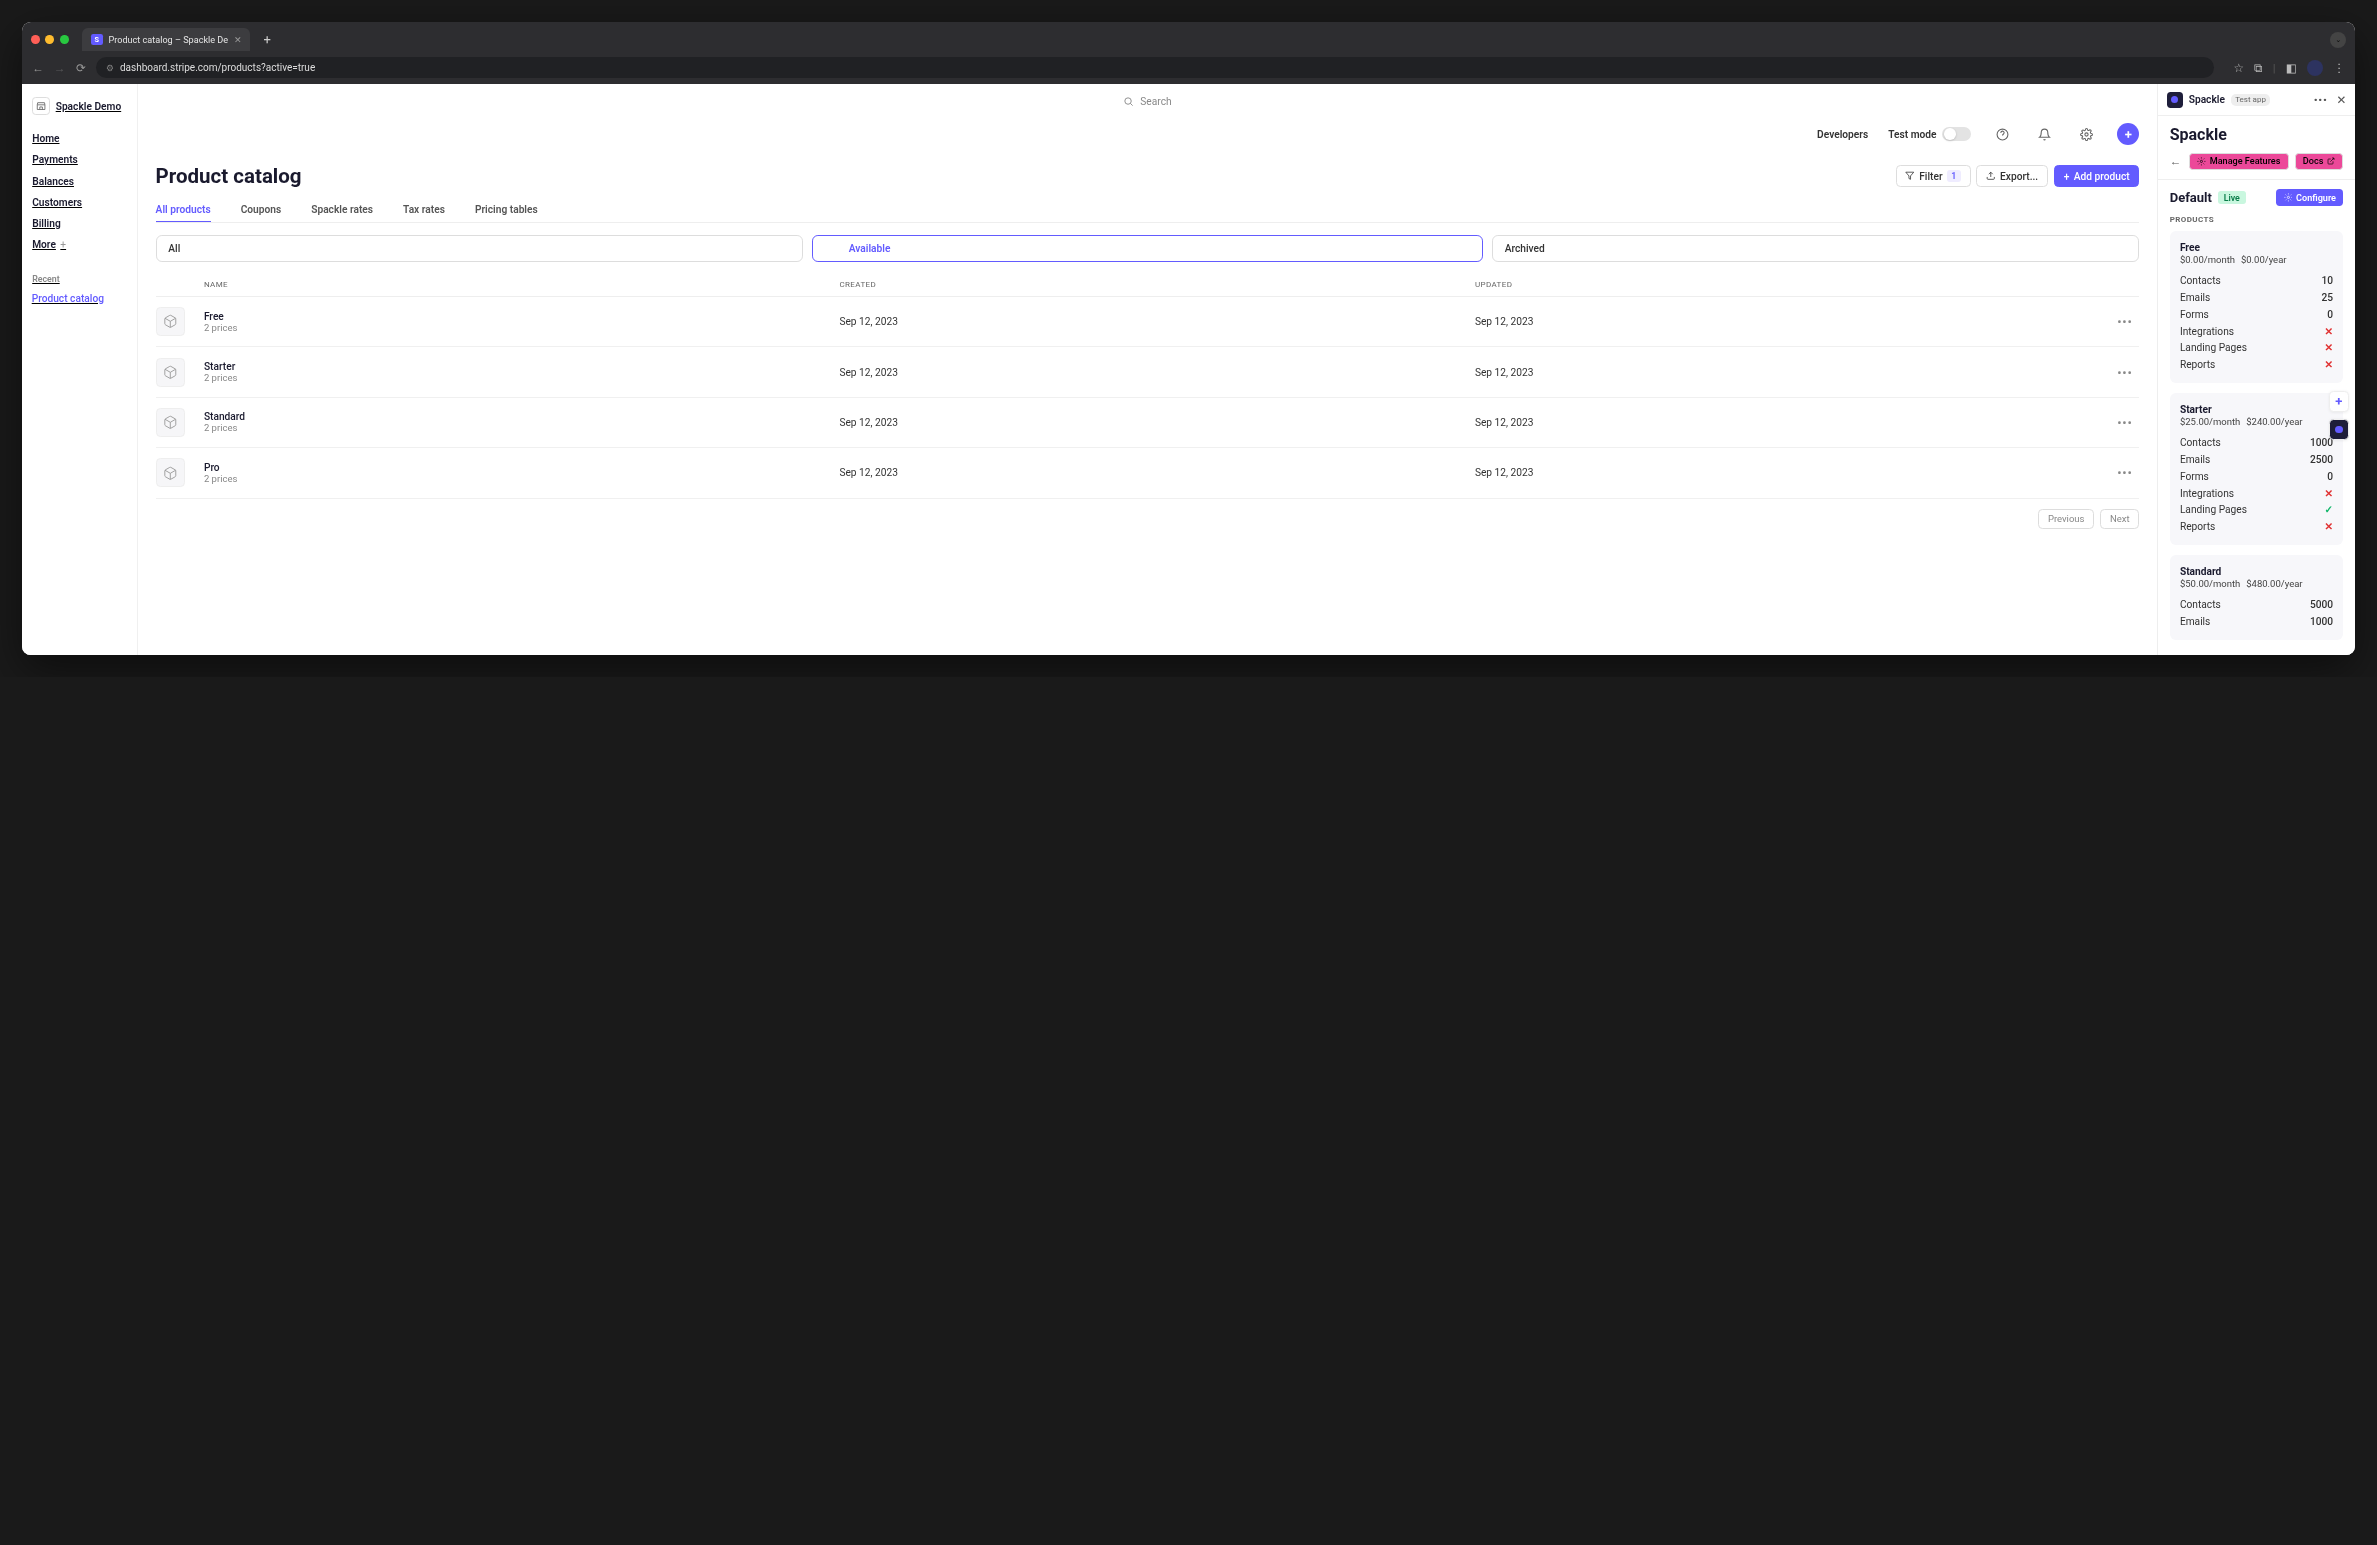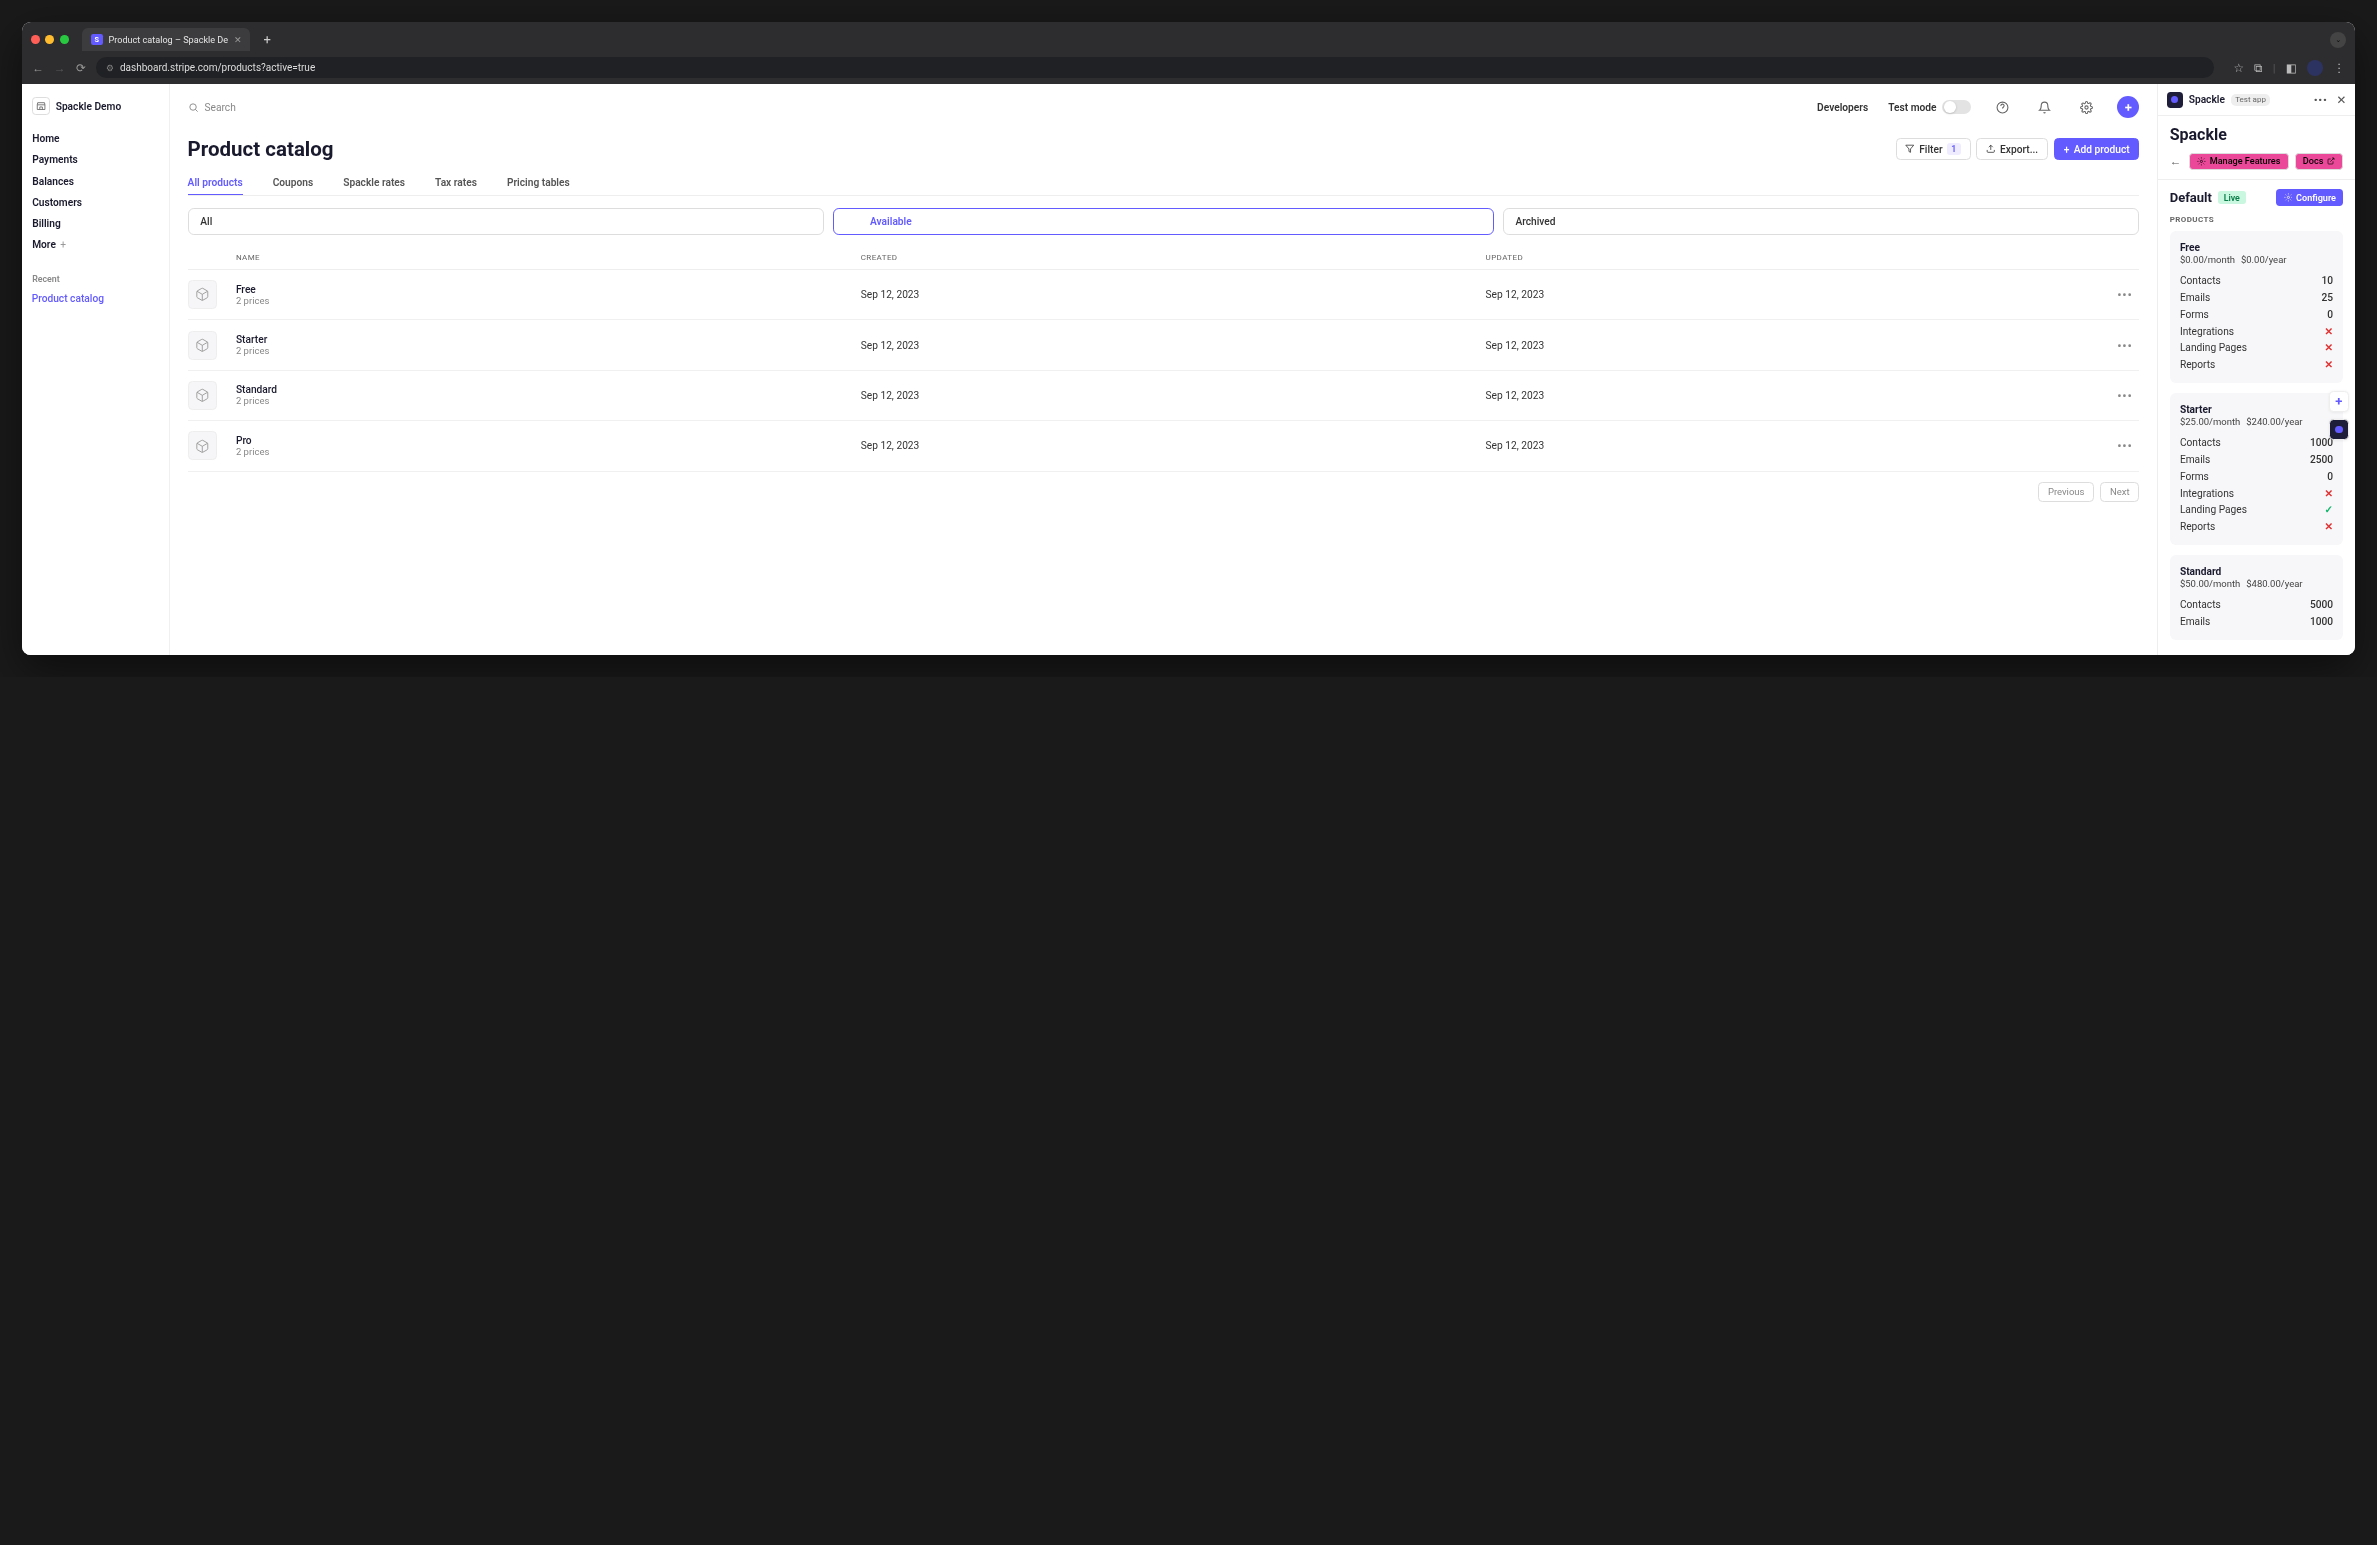--- a/index.html
+++ b/index.html
@@ -20,30 +20,30 @@
 .chrome-addr { display:flex; align-items:center; padding:5.9px 10.2px; gap:10.2px; }
 .nav-arrow { color:#999; cursor:pointer; }
 .url-bar { flex:1; background:#202124; border-radius:13px; padding:5.1px 10.2px; color:#ddd; font-size:10px; display:flex; align-items:center; gap:5.9px; }
 .chrome-right { display:flex; gap:10.2px; align-items:center; color:#bbb; margin-left:8.8px;}
 .chrome-right .ico { cursor:pointer; }
 .chrome-avatar { width:16px; height:16px; border-radius:50%; background:#2d3360; }
 .chrome-caret { width:16px; height:16px; border-radius:50%; background:#444; display:flex; align-items:center; justify-content:center; font-size:7.3px;}
 
 
 .app { display:flex; height: 571px; background:#fff; }
-.sidebar { width:148px; padding:10.2px 7.3px; border-right:0.7px solid #f0f0f0; }
+.sidebar { width:116px; padding:10.2px 7.3px; border-right:0.7px solid #f0f0f0;text-decoration:underline; }
 .store-row { display:flex; align-items:center; gap:5.9px; padding:2.9px; font-weight:600; font-size:10.2px; color:#1a1a2e; margin-bottom:10.2px;}
 .store-icon { width:17.6px; height:17.6px; border:0.7px solid #ddd; border-radius:3.7px; display:flex; align-items:center; justify-content:center; color:#666;}
 .nav-item { padding:5.1px 2.9px; font-size:10.2px; font-weight:600; color:#1a1a2e; cursor:pointer; display:flex; align-items:center; gap:4.4px;}
 .nav-plus { color:#999; font-weight:400; }
 .recent-hdr { font-size:8.8px; color:#888; font-weight:600; margin-top:19px; margin-bottom:4.4px; padding:0 2.9px;}
 .recent-item { padding:4.4px 2.9px; font-size:10.2px; color:#635bff; font-weight:500; border-left:1.5px solid #635bff; margin-left:-8.8px; padding-left:10.2px; cursor:pointer;}
 
 .main { flex:1; padding:11.7px 17.6px; overflow:auto; }
-.top-toolbar { display:flex; align-items:center; gap:16px; margin-bottom:19px;}
+.top-toolbar { display:flex; align-items:center; gap:16px; margin-bottom:19px;flex-direction:column;}
 .search-box { display:flex; align-items:center; gap:5.9px; color:#888; font-size:10.2px; cursor:text; }
 .top-links { margin-left:auto; display:flex; align-items:center; gap:20px; font-size:10.2px; font-weight:600; color:#333;}
 .toggle { width:29px; height:14.6px; background:#e3e3e3; border-radius:7.3px; position:relative; cursor:pointer;}
 .toggle::after { content:''; position:absolute; left:1.5px; top:1.5px; width:11.7px; height:11.7px; background:#fff; border-radius:50%; box-shadow:0 0.7px 2.2px rgba(0,0,0,0.2);}
 .icon-btn { width:22px; height:22px; display:flex; align-items:center; justify-content:center; color:#666; cursor:pointer;}
 .add-circle { width:22px; height:22px; background:#635bff; border-radius:50%; color:#fff; display:flex; align-items:center; justify-content:center; font-size:13px; cursor:pointer; }
 
 .page-hdr-row { display:flex; align-items:center; justify-content:space-between; margin-bottom:4.4px;}
 h1.page-title { font-size:20.5px; font-weight:700; color:#1a1a2e;}
 .hdr-actions { display:flex; gap:5.9px; }

